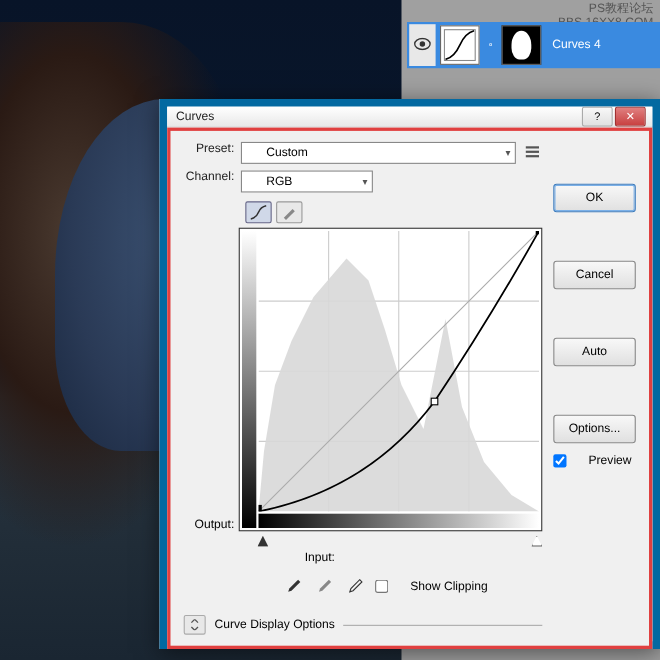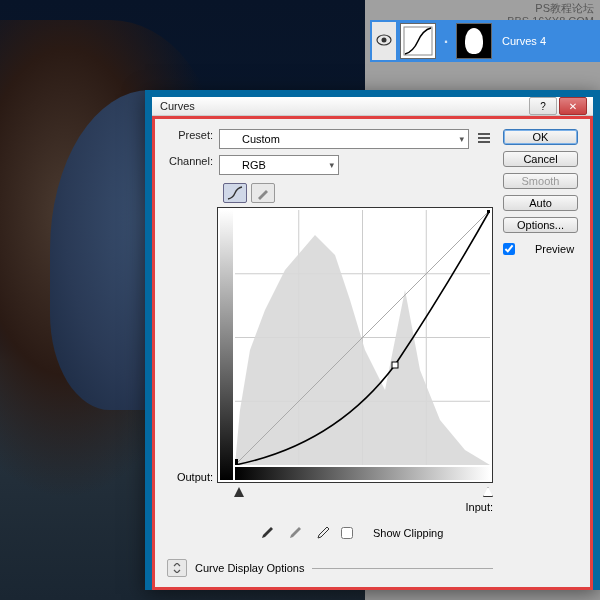--- a/index.html
+++ b/index.html
@@ -37,21 +37,21 @@
 .lbl { width: 52px; text-align: right; padding-right: 6px; color: #222; }
 .combo { flex: 1; height: 20px; border: 1px solid #888; background: #fff; padding: 0 22px; display: flex; align-items: center; position: relative; }
 .combo::after { content: "▾"; position: absolute; right: 4px; font-size: 9px; color: #555; }
 .channel-row .combo { flex: 0 0 120px; }
 .menu-icon { width: 18px; height: 18px; margin-left: 6px; display: flex; align-items: center; justify-content: center; }
 
 .tools-row { display:flex; gap:4px; margin: 2px 0 2px 56px; }
 .toolbtn { width: 24px; height: 20px; border: 1px solid #999; background: #e8e8e8; border-radius: 2px; display:flex; align-items:center; justify-content:center; }
 .toolbtn.active { background: #d0d8e8; border-color: #668; }
 
-.curve-area { display: flex; margin-top: 2px; text-align: right; }
+.curve-area { display: flex; margin-top: 2px; }
 .output-lbl { writing-mode: horizontal-tb; width: 50px; display:flex; align-items:flex-end; justify-content:flex-end; padding-right:4px; padding-bottom: 30px; }
 .grid-wrap { flex: 1; }
 .grid-box { width: 276px; height: 276px; border: 1px solid #333; background: #fff; position: relative; }
 .vgradient { position: absolute; left: 2px; top: 2px; bottom: 2px; width: 13px; background: linear-gradient(#fff, #000); }
 .hgradient { position: absolute; left: 17px; right: 2px; bottom: 2px; height: 13px; background: linear-gradient(90deg, #000, #fff); }
 .plot { position: absolute; left: 17px; top: 2px; right: 2px; bottom: 17px; }
 .plot svg { width: 100%; height: 100%; }
 .input-row { display: flex; align-items: center; margin-top: 4px; }
 .slider-rail { flex:1; height: 14px; position: relative; }
 .slider-handle { position: absolute; width: 10px; height: 10px; background: #333; clip-path: polygon(50% 0, 100% 100%, 0 100%); }
@@ -60,21 +60,21 @@
 
 .eyedrop-row { display:flex; align-items:center; gap:8px; margin: 10px 0 0 90px; }
 .eyedrop { width: 20px; height: 20px; display:flex; align-items:center; justify-content:center; }
 .chk { display:flex; align-items:center; gap:20px; }
 .chk input { width:12px; height:12px; }
 
 .display-opts { margin-top: 16px; display:flex; align-items:center; gap:8px; }
 .expand-btn { width: 20px; height: 18px; border: 1px solid #aaa; background: #e8e8e8; border-radius: 2px; display:flex; align-items:center; justify-content:center; }
 .fieldline { flex:1; border-top: 1px solid #aaa; height:1px; }
 
-.btn { height: 16px; border: 1px solid #888; background: linear-gradient(#f8f8f8,#e0e0e0); border-radius: 3px; display:flex; align-items:center; justify-content:center; }
+.btn { height: 26px; border: 1px solid #888; background: linear-gradient(#f8f8f8,#e0e0e0); border-radius: 3px; display:flex; align-items:center; justify-content:center;margin-top:38px; }
 .btn.primary { border: 1px solid #3a7abd; box-shadow: 0 0 0 1px #7ab0e8 inset; }
 .btn.disabled { color: #999; }
 </style>
 </head>
 <body>
 
 <div class="canvas-bg">
   <div class="head-shape"></div>
   <div class="head-interior"></div>
 </div>
@@ -214,21 +214,20 @@
               </svg>
           </div>
           <span>Curve Display Options</span>
           <div class="fieldline"></div>
         </div>
       </div>
 
       <div class="right-col">
         <div class="btn primary">OK</div>
         <div class="btn">Cancel</div>
-        <div class="btn disabled">Smooth</div>
         <div class="btn">Auto</div>
         <div class="btn">Options...</div>
         <label class="chk" style="margin-top:4px">
           <input type="checkbox" checked="" style="">
             <span>Preview</span>
         </label>
       </div>
     </div>
   </div>
 </div>

